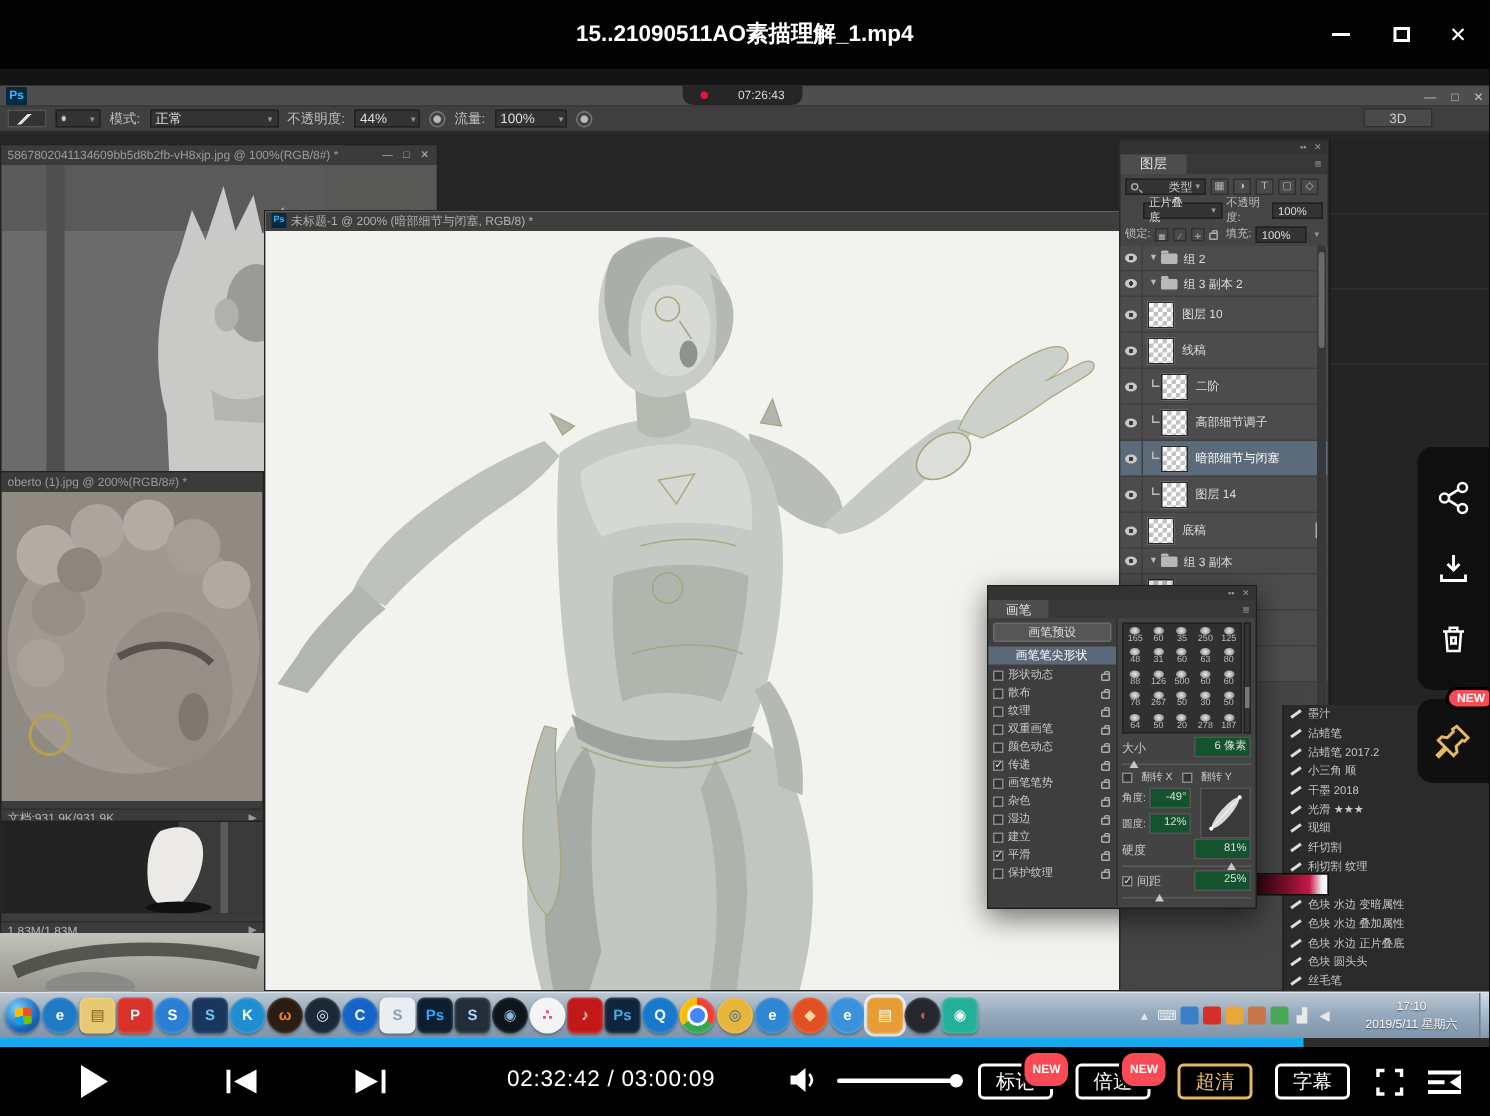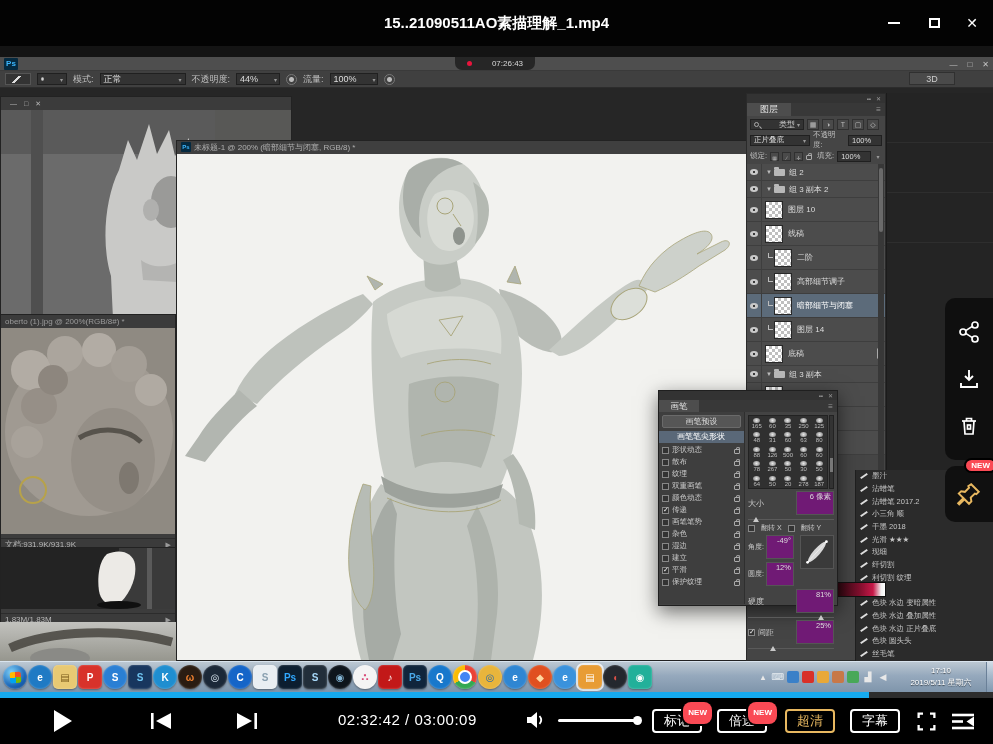--- a/index.html
+++ b/index.html
@@ -96,21 +96,21 @@
   .bp-opt.checked .cb::after{content:"✓";position:absolute;left:0;top:-2px;font-size:7px;color:#eee;}
   .bp-opt .lock-mini{margin-left:auto;}
   .bp-right{flex:1;position:relative;padding:3px 3px 0 3px;color:#c9c9c9;}
   .bgrid{width:80px;height:74px;background:#303030;border:1px solid #222;display:grid;grid-template-columns:repeat(5,1fr);}
   .bcell{display:flex;flex-direction:column;align-items:center;justify-content:center;height:14.5px;}
   .blob{width:7px;height:5px;border-radius:50%;background:radial-gradient(circle,#e8e8e8,#777);}
   .bcell b{font-weight:normal;font-size:6px;color:#bdbdbd;line-height:6px;}
   .bscroll{position:absolute;right:3px;top:3px;width:5px;height:74px;background:#333;border:1px solid #222;}
   .bscroll i{position:absolute;left:0;top:42px;width:3px;height:14px;background:#777;}
   .bp-lr{display:flex;align-items:center;margin-top:2px;gap:3px;}
-  .valbox{margin-left:auto;background:#701a75;border:1px solid #555;height:24px;min-width:38px;text-align:right;padding:0 2px;line-height:9px;color:#ddd;font-size:7.5px;}
+  .valbox{margin-left:auto;background:#14532d;border:1px solid #555;height:14px;min-width:38px;text-align:right;padding:0 2px;line-height:9px;color:#ddd;font-size:7.5px;}
   .slider{position:relative;height:4px;margin-top:1px;border-bottom:1px solid #5a5a5a;}
   .slider i{position:absolute;top:1px;width:0;height:0;border-left:3px solid transparent;border-right:3px solid transparent;border-bottom:5px solid #c8c8c8;}
   .flips{display:flex;gap:6px;align-items:center;margin-top:3px;font-size:7px;}
   .angrows{display:flex;margin-top:2px;gap:2px;}
   .angcol{flex:1;}
   .angline{display:flex;align-items:center;gap:2px;margin-bottom:3px;font-size:7px;}
   .angline .valbox{margin-left:0;min-width:28px;}
   .tippreview{width:34px;height:34px;background:#3a3a3a;border:1px solid #555;flex:none;}
 
   
@@ -212,20 +212,21 @@
           <span class="car">▾</span>
         </span>
       <span class="airbrush"></span>
       <span class="ws-box">3D</span>
     </div>
 
     <div class="ps-main">
 
       <div class="docwin" style="left:0;top:8px;width:292px;height:224px;">
         <div class="doc-tb">
+          <span class="t">5867802041134609bb5d8b2fb-vH8xjp.jpg @ 100%(RGB/8#) *</span>
           <span class="doc-btns">
               <span>—</span>
               <span>□</span>
               <span>✕</span>
             </span>
         </div>
         <svg width="290" height="209" viewBox="0 0 290 209">
           <rect width="290" height="209" fill="#6b6b6b"></rect>
           <rect width="290" height="44" fill="#5a5a5a"></rect>
           <rect x="30" width="12" height="209" fill="#4f4f4f"></rect>
@@ -355,21 +356,21 @@
             <span style="flex:1;">类型</span>
               <span style="font-size:6px;color:#999;">▾</span>
           </span>
           <span class="fico">▦</span>
           <span class="fico">◑</span>
           <span class="fico">T</span>
           <span class="fico">▢</span>
           <span class="fico">◇</span>
         </div>
         <div class="lp-row">
-          <span class="combo" style="width:60px;height:11px;">
+          <span class="combo" style="width:60px;height:11px;margin-left:12px;">
               <span style="flex:1;font-size:7.5px;">正片叠底</span>
               <span class="car">▾</span>
             </span>
           <span class="lbl" style="font-size:7.5px;">不透明度:</span>
           <span class="combo" style="width:34px;height:11px;">
               <span style="flex:1;font-size:7.5px;">100%</span>
               <span class="car">▾</span>
             </span>
         </div>
         <div class="lp-row">

